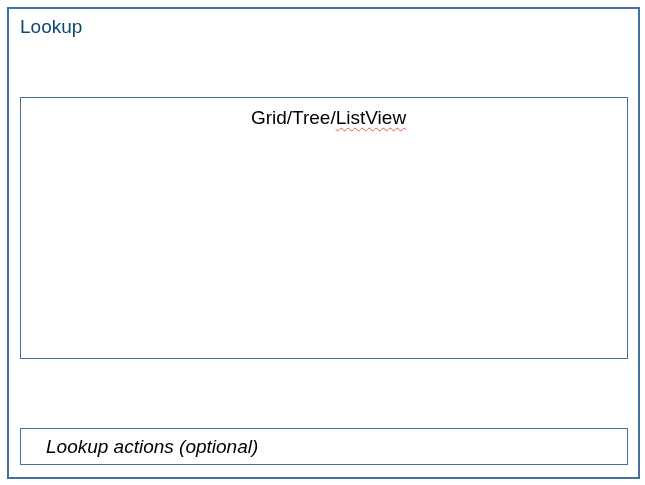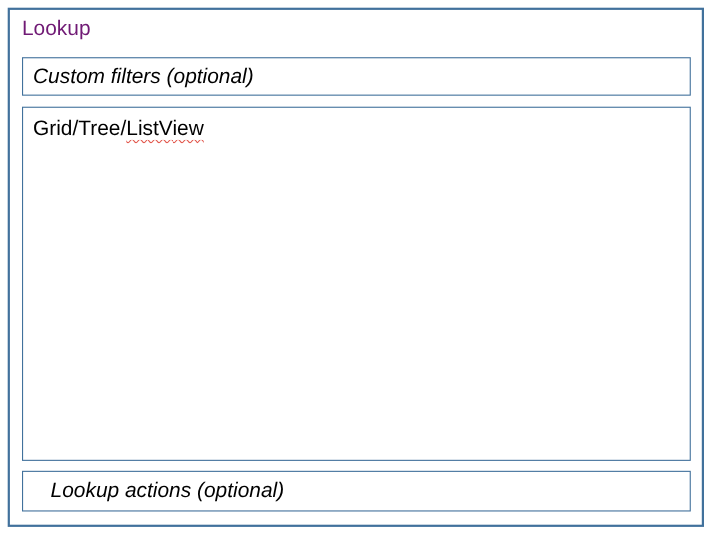--- a/index.html
+++ b/index.html
@@ -24,21 +24,21 @@
     border: 2px solid #41719C;
     box-sizing: border-box;
     background: #FFFFFF;
   }
   .diagram-title {
     position: absolute;
     left: 11px;
     top: 6px;
     font-size: 19px;
     line-height: 24px;
-    color: #701a75;
+    color: #0c4a6e;
     white-space: nowrap;
   }
   .inner-box {
     position: absolute;
     left: 11px;
     width: 608px;
     border: 1.5px solid #41719C;
     box-sizing: border-box;
     background: #FFFFFF;
     display: flex;
@@ -47,24 +47,25 @@
     white-space: nowrap;
   }
   .filters-box {
     top: 43px;
     height: 35px;
     font-style: italic;
     padding-left: 9px;
   }
   .grid-box {
     top: 88px;
-    height: 322px;
+    height: 262px;
     align-items: flex-start;
     padding-top: 9px;
     padding-left: 9px;
+    justify-content: center;
   }
   .actions-box {
     top: 419px;
     height: 37px;
     font-style: italic;
     padding-left: 25px;
   }
   .flagged {
     text-decoration: underline;
     text-decoration-style: wavy;
@@ -74,23 +75,20 @@
     text-decoration-skip-ink: none;
   }
 </style>
 </head>
 <body>
 
 <div class="outer-box">
 
   <div class="diagram-title">Lookup</div>
 
-  <div class="inner-box filters-box">
-    <span>Custom filters (optional)</span>
-  </div>
 
   <div class="inner-box grid-box">
     <span><span>Grid/Tree/</span><span class="flagged">ListView</span></span>
   </div>
 
   <div class="inner-box actions-box">
     <span>Lookup actions (optional)</span>
   </div>
 
 </div>

